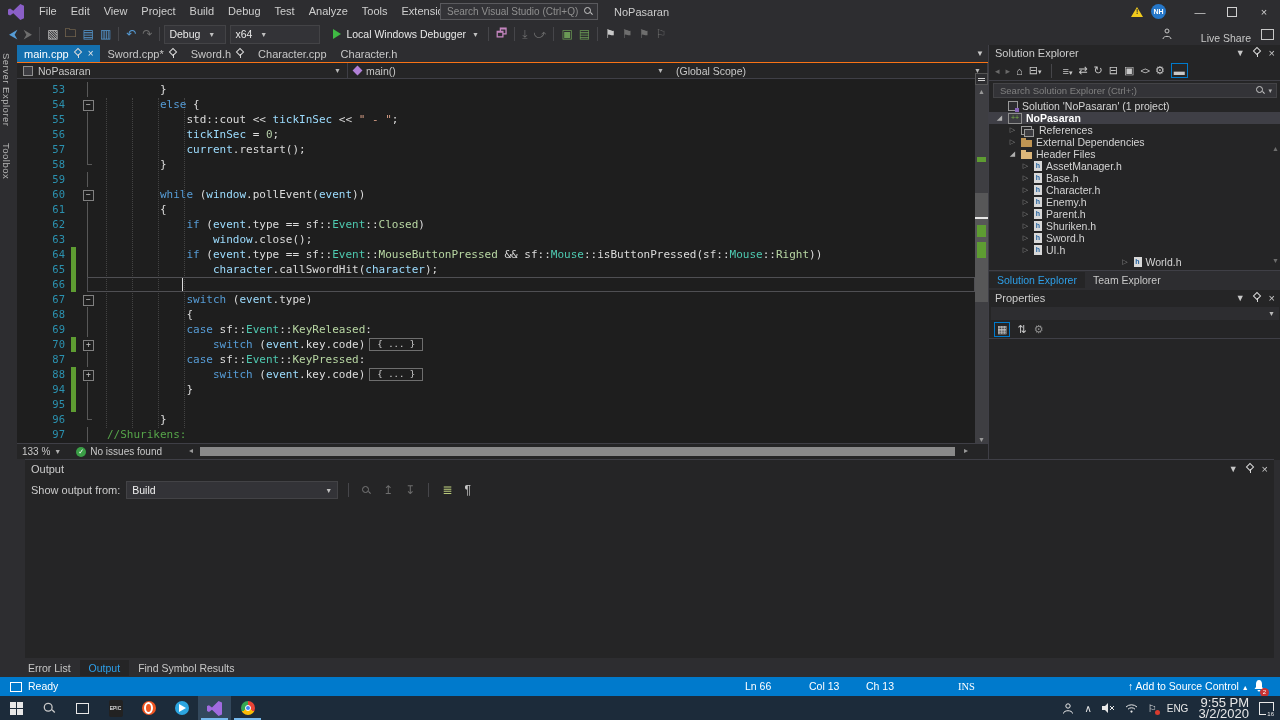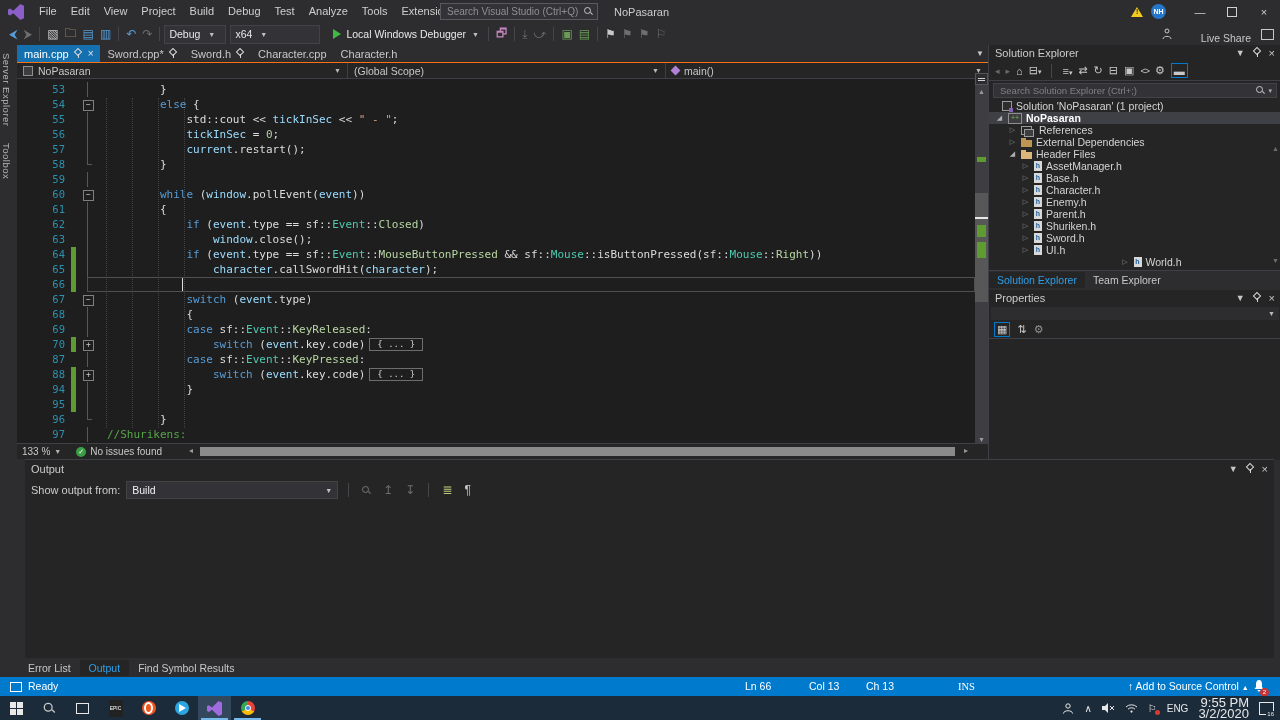--- a/index.html
+++ b/index.html
@@ -285,27 +285,27 @@
           <span class="tab-label">Character.h</span>
         </div>
         <span class="tab-overflow">▼</span>
       </div>
     <div class="navbar">
       <div class="nav-combo" style="width:318px;">
         <span class="proj-glyph"></span>
         <span>NoPasaran</span>
           <span class="arr">▼</span>
       </div>
-      <div class="nav-combo" style="width:305px;">
-        <span>(Global Scope)</span>
-          <span class="arr">▼</span>
-      </div>
       <div class="nav-combo" style="flex:1;border-right:0;">
         <span class="method-glyph"></span>
         <span>main()</span>
+          <span class="arr">▼</span>
+      </div>
+      <div class="nav-combo" style="width:305px;">
+        <span>(Global Scope)</span>
           <span class="arr">▼</span>
       </div>
     </div>
 
     <div class="code-area">
       <div class="iguide" style="left:89px;"></div>
       <div class="iguide" style="left:115px;"></div>
       <div class="iguide" style="left:141px;"></div>
       <div class="iguide" style="left:167px;"></div>
       <div style="padding-top:4px;">
@@ -518,21 +518,21 @@
       <span style="font-size:9px;letter-spacing:-1px;">&lt;&gt;</span>
       <span>⚙</span>
       <span class="boxed-icon">▬</span>
     </div>
     <div class="se-search">
       <input placeholder="Search Solution Explorer (Ctrl+;)" style="">
       <span class="mag"></span>
       <span style="font-size:7px;color:#b0b0b0;margin-left:3px;">▾</span>
     </div>
     <div class="tree">
-        <div class="tree-row" style="">
+        <div class="tree-row" style="padding-left: 6px;">
           <span class="tree-arrow"></span>
           <span class="icon-sln"></span>
           <span class="tree-label">Solution 'NoPasaran' (1 project)</span>
         </div>
         <div class="tree-row sel" style="padding-left: 6px;">
           <span class="tree-arrow">◢</span>
           <span class="icon-proj">++</span>
           <span class="tree-label bold">NoPasaran</span>
         </div>
         <div class="tree-row" style="padding-left: 19px;">

